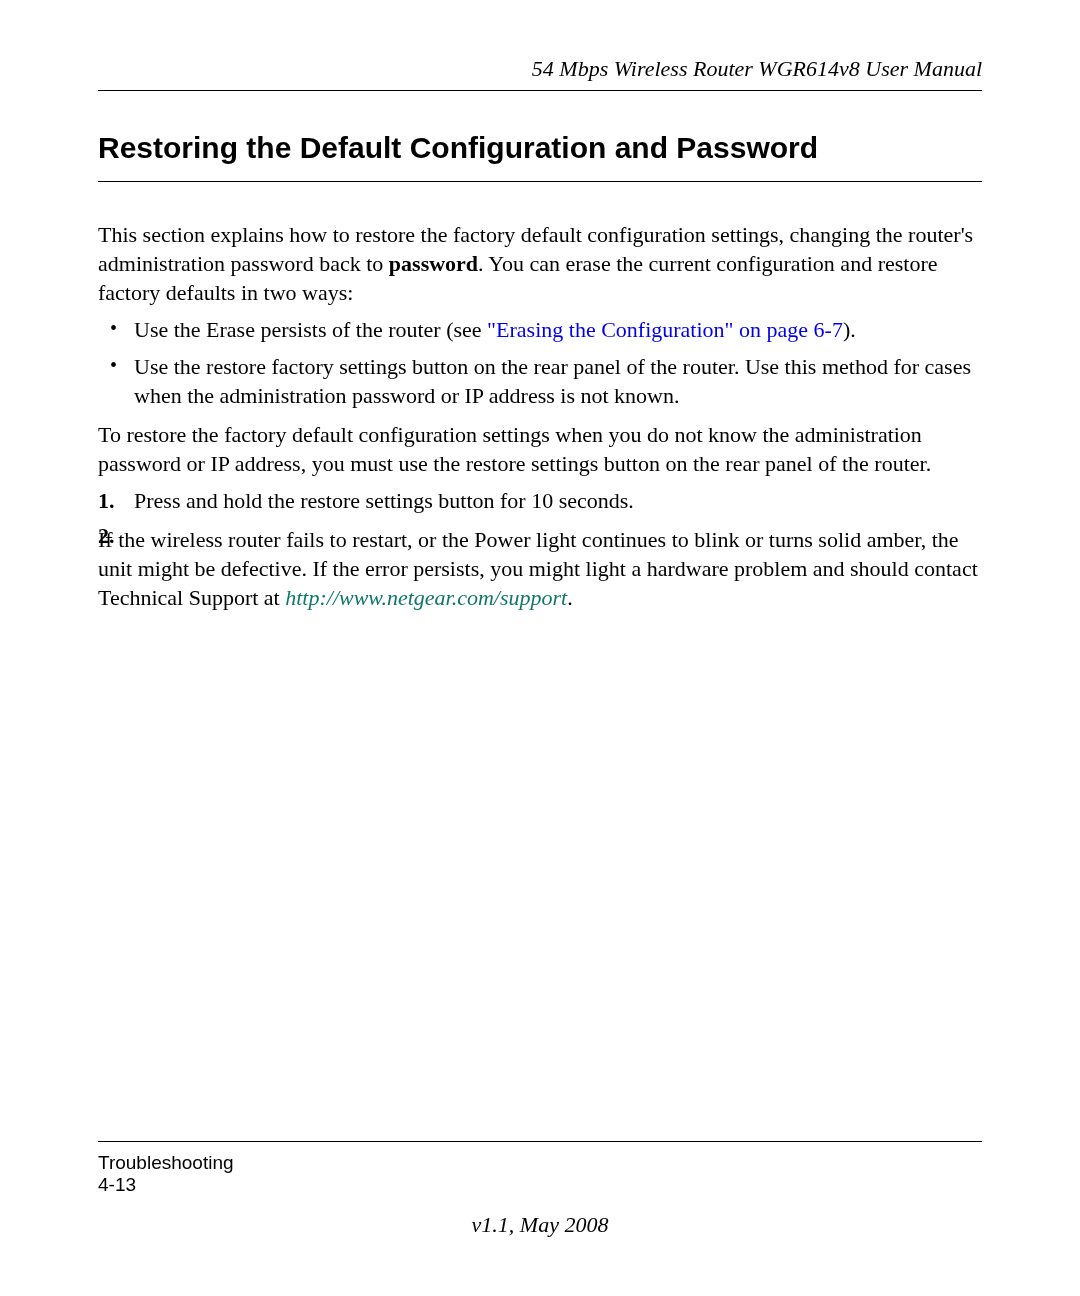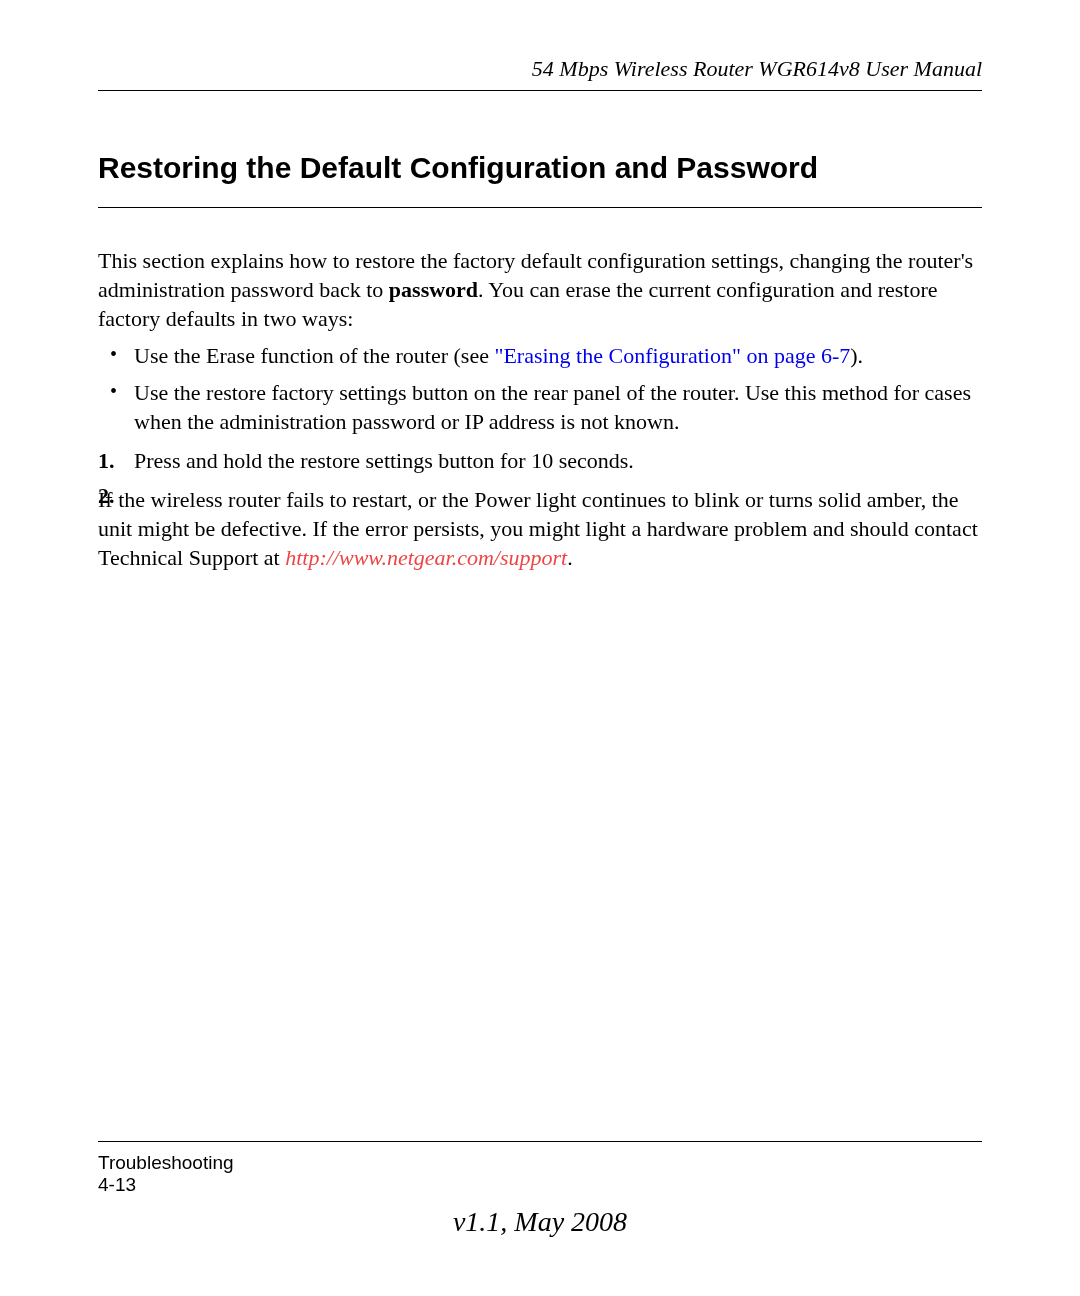--- a/index.html
+++ b/index.html
@@ -19,27 +19,27 @@
       padding: 56px 98px 0 98px;
       height: 100%;
       position: relative;
     }
     .header {
       text-align: right;
       font-style: italic;
       font-size: 22px;
       padding-bottom: 8px;
       border-bottom: 1.5px solid #000;
-      margin-bottom: 60px;
+      margin-bottom: 40px;
     }
     .section-title {
       font-family: Arial, Helvetica, sans-serif;
       font-weight: bold;
       font-size: 30px;
-      padding-bottom: 22px;
+      padding-bottom: 16px;
       border-bottom: 1.5px solid #000;
       margin-bottom: 38px;
     }
     .body-text {
       font-size: 22px;
       line-height: 1.32;
     }
     .para {
       margin-bottom: 8px;
     }
@@ -75,21 +75,21 @@
       font-weight: bold;
       width: 28px;
     }
     .bold {
       font-weight: bold;
     }
     .link {
       color: #0000ee;
     }
     .link-italic {
-      color: #ef4444;
+      color: #0f766e;
       font-style: italic;
     }
     .footer {
       position: absolute;
       left: 98px;
       right: 98px;
       bottom: 100px;
     }
     .footer-rule {
       border-top: 1.5px solid #000;
@@ -102,21 +102,21 @@
       font-size: 19px;
       flex-direction: column;
     }
     .footer-version {
       position: absolute;
       left: 98px;
       right: 98px;
       bottom: 58px;
       text-align: center;
       font-style: italic;
-      font-size: 28px;
+      font-size: 22px;
     }
   </style>
 </head>
 <body>
 
 <div class="page-container">
 
   <div class="header">
     <span>54 Mbps Wireless Router WGR614v8 User Manual</span>
   </div>
@@ -124,27 +124,28 @@
   <h1 class="section-title">Restoring the Default Configuration and Password</h1>
 
   <div class="body-text">
 
     <p class="para">
       <span>This section explains how to restore the factory default configuration settings, changing the router's administration password back to </span><span class="bold">password</span><span>. You can erase the current configuration and restore factory defaults in two ways:</span>
     </p>
 
     <ul class="bullet-list">
       <li>
-        <span>Use the Erase function of the router (see </span><span class="link">"Erasing the Configuration" on page 6-7</span><span>).</span>
+        <span>Use the Erase persists of the router (see </span><span class="link">"Erasing the Configuration" on page 6-7</span><span>).</span>
       </li>
       <li>
         <span>Use the restore factory settings button on the rear panel of the router. Use this method for cases when the administration password or IP address is not known.</span>
       </li>
     </ul>
 
+    <p class="para">To restore the factory default configuration settings when you do not know the administration password or IP address, you must use the restore settings button on the rear panel of the router.</p>
 
     <ol class="numbered-list">
       <li>
         <span class="num">1.</span>
         <span>Press and hold the restore settings button for 10 seconds.</span>
       </li>
       <li>
         <span class="num">2.</span>
       </li>
     </ol>

